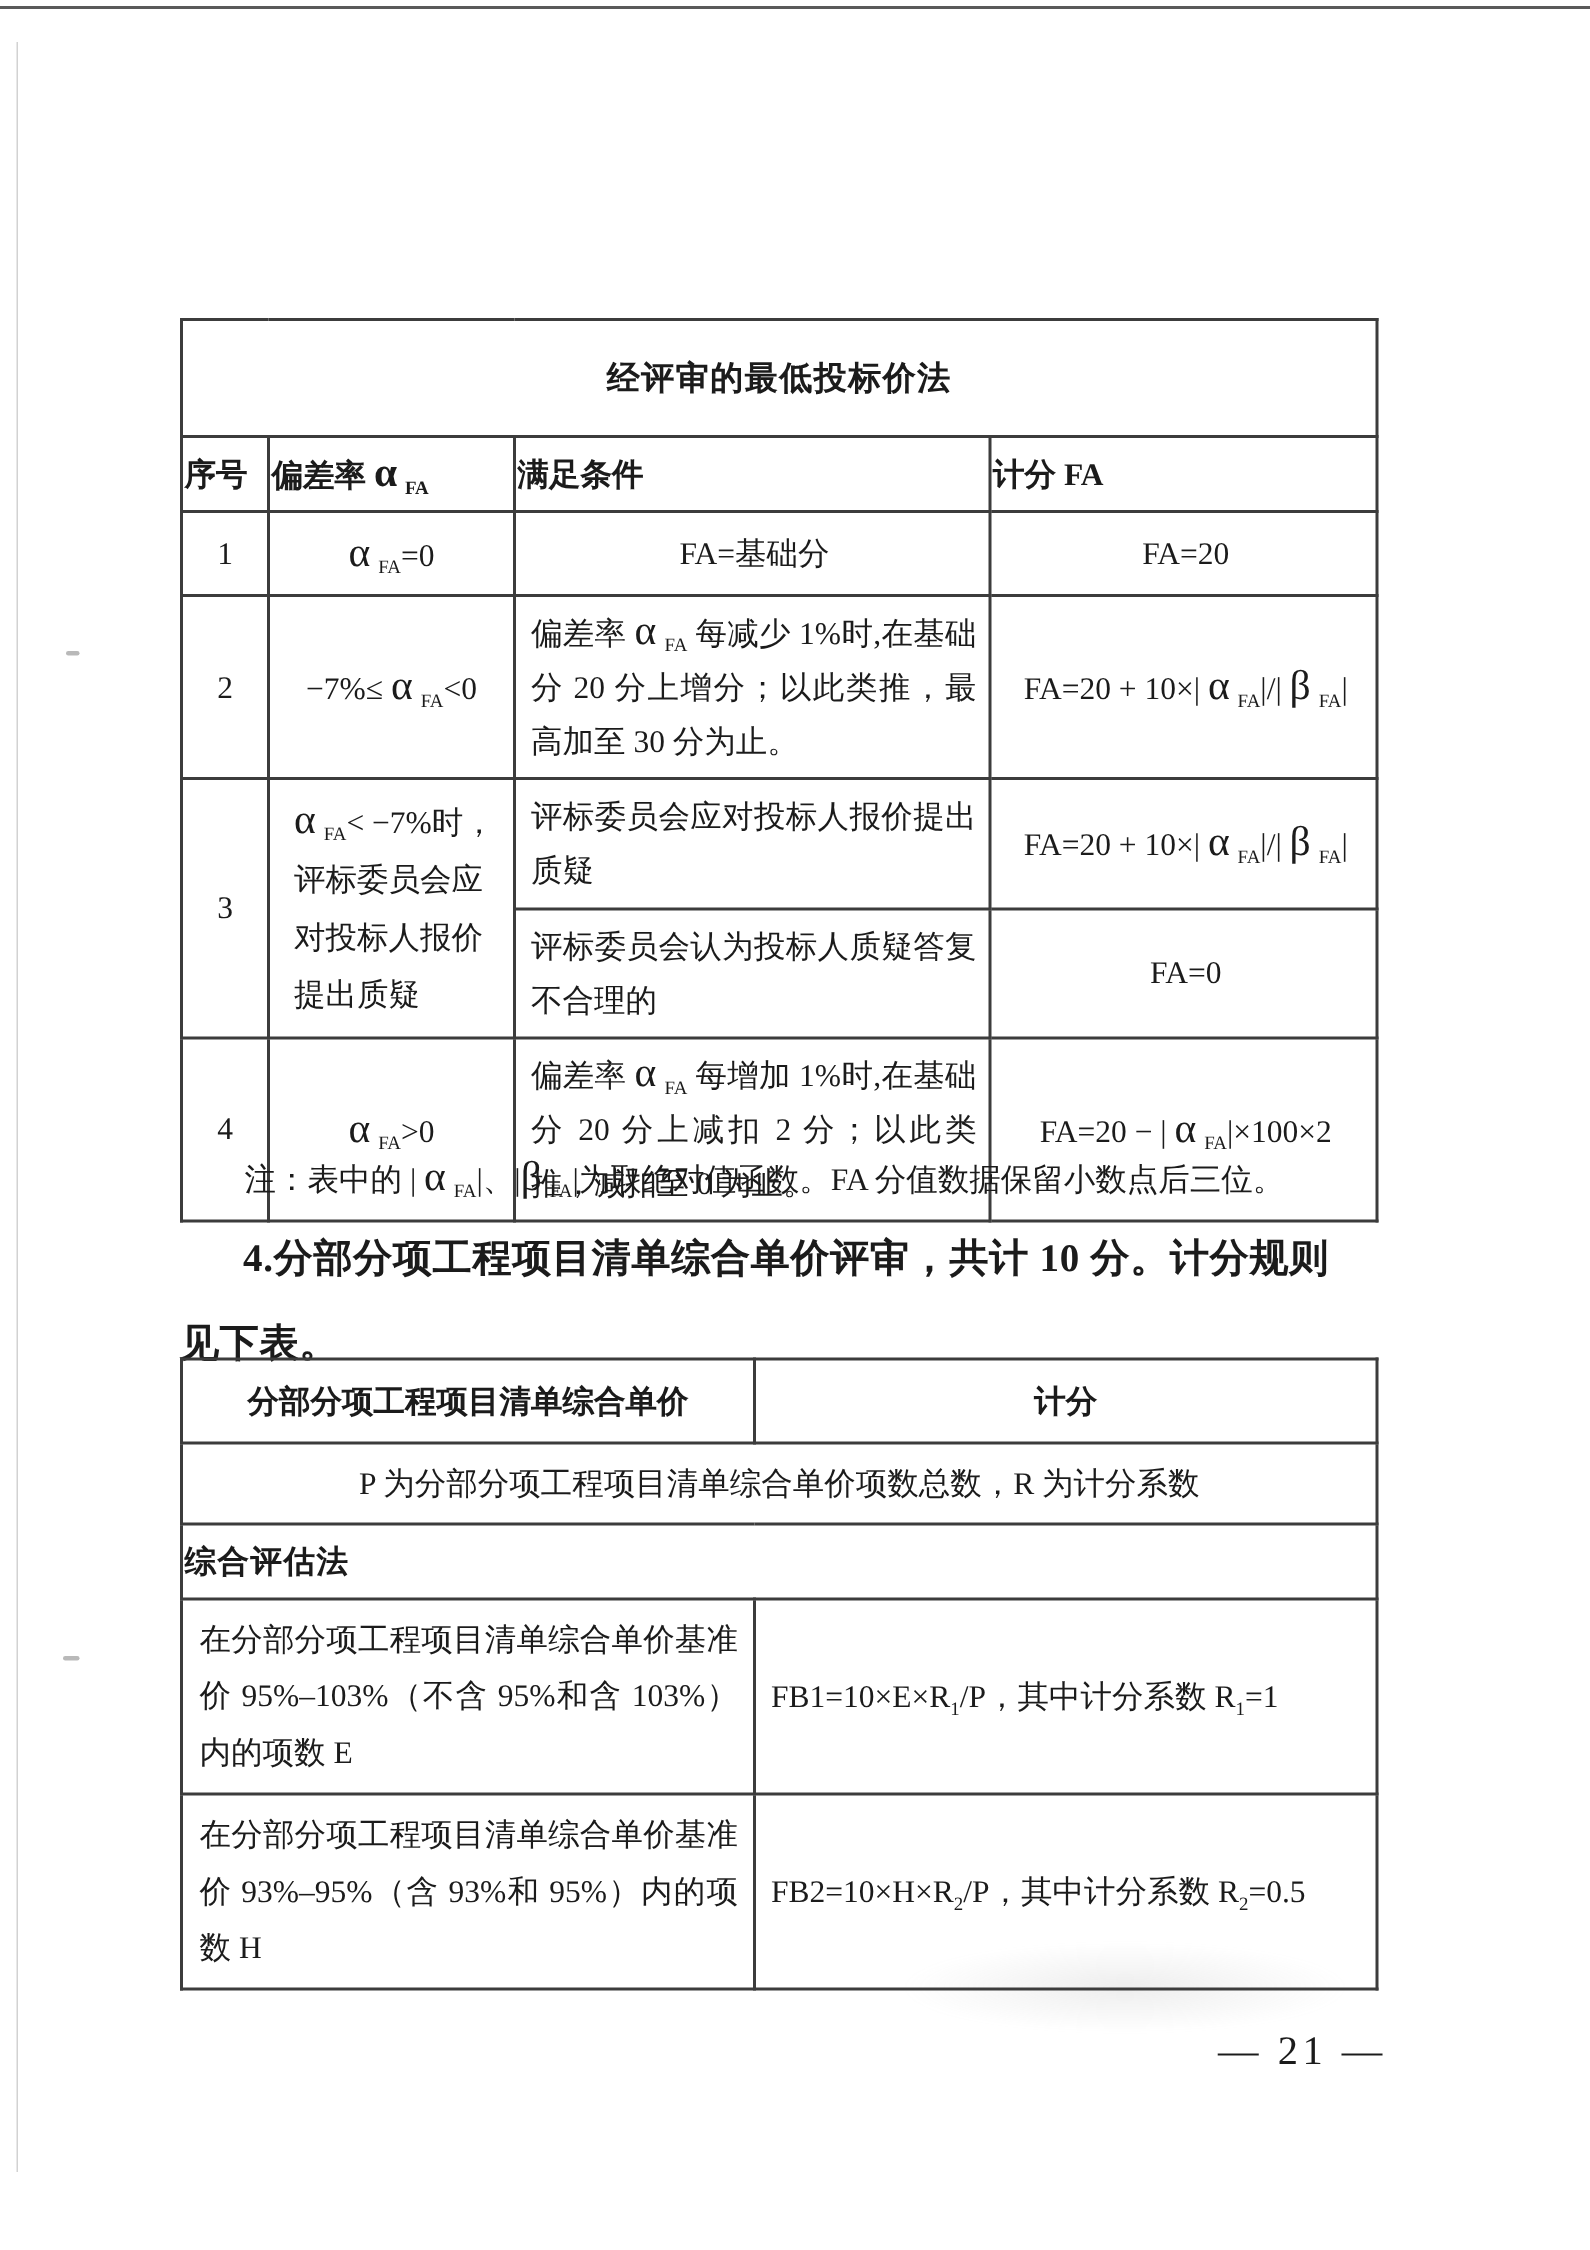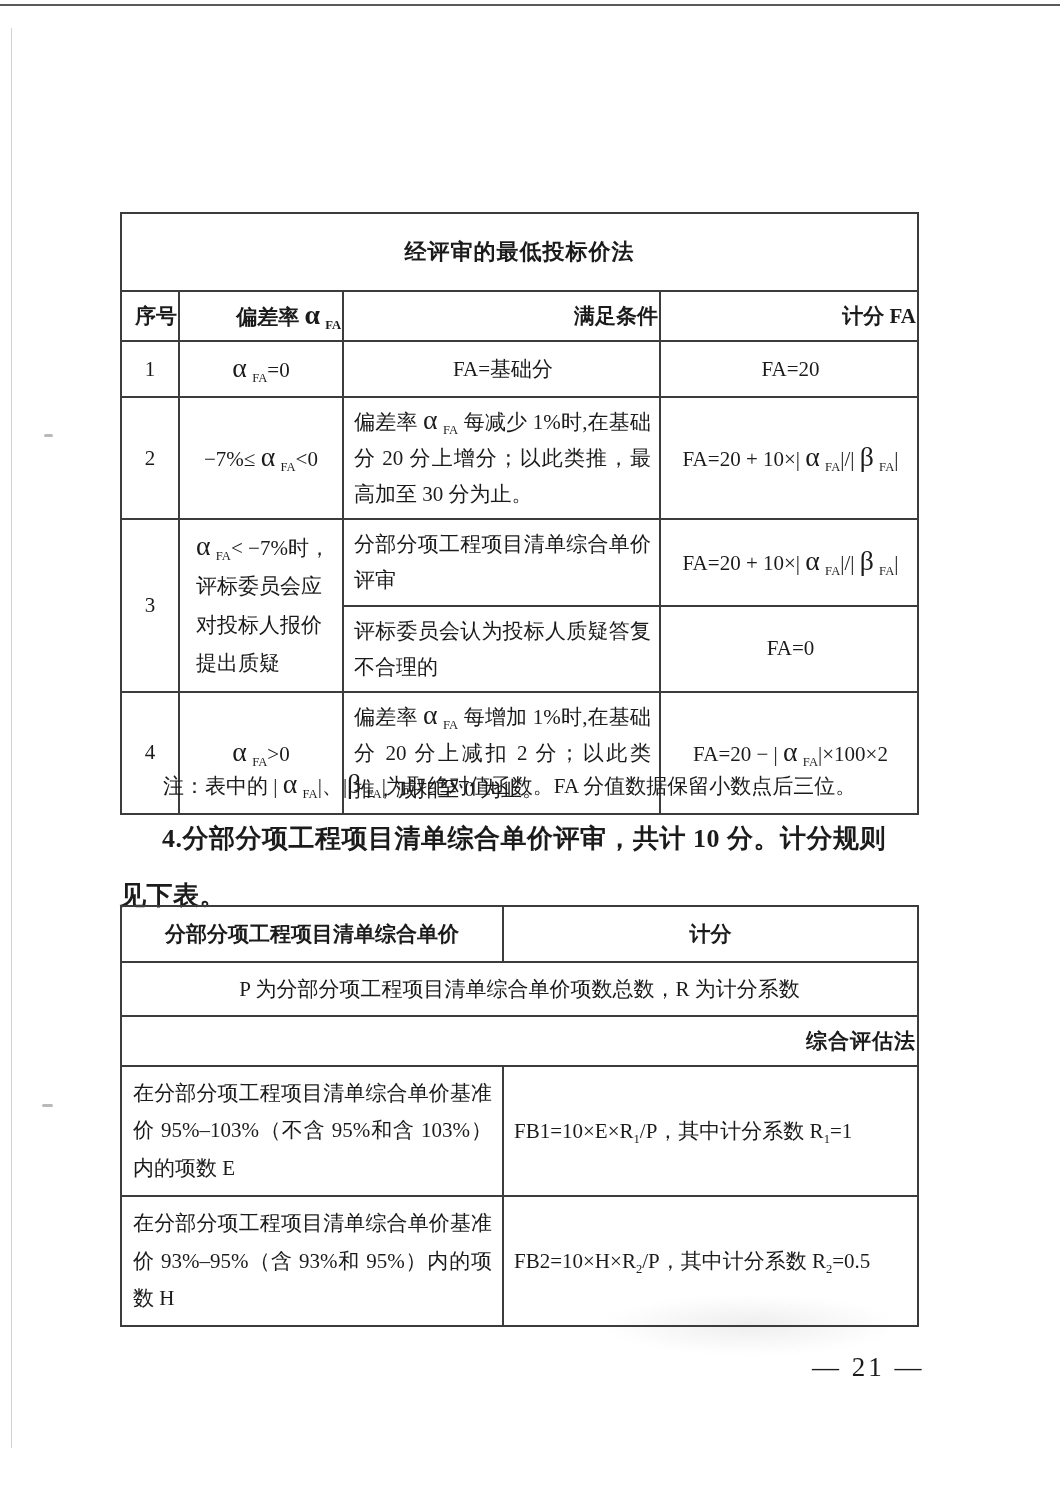--- a/index.html
+++ b/index.html
@@ -21,21 +21,21 @@
   .smudge { position: absolute; left: 600px; top: 1295px; width: 300px; height: 60px;
             background: radial-gradient(ellipse at center, rgba(160,160,160,0.18), rgba(160,160,160,0) 70%);
             filter: blur(2px); }
 
   table { border-collapse: collapse; table-layout: fixed; }
   td, th { border: 2px solid #3c3c3c; font-weight: normal; overflow: hidden; }
 
   
   .t1 { position: absolute; left: 120px; top: 212px; width: 797px; font-size: 21px; }
   .t1 .title-cell { height: 78px; text-align: center; vertical-align: middle; font-weight: bold; font-size: 22px; letter-spacing: 1px; }
-  .t1 .hdr { height: 50px; text-align: right; vertical-align: middle; font-weight: bold; font-size: 21px; }
+  .t1 .hdr { height: 50px; text-align: left; vertical-align: middle; font-weight: bold; font-size: 21px; }
   .t1 .idx { text-align: center; vertical-align: middle; }
   .t1 .dev { text-align: center; vertical-align: middle; padding: 4px 0; }
   .t1 .dev-left { text-align: left; padding: 8px 6px 8px 16px; line-height: 1.82; }
   .t1 .cond { text-align: left; vertical-align: middle; padding: 6px 8px 6px 10px; line-height: 1.72; text-align: justify; }
   .t1 .score { text-align: center; vertical-align: middle; padding: 4px 6px 4px 9px; }
   .r1 td { height: 56px; }
   .r2 td { height: 104px; }
   .r3a td { height: 84px; }
   .r3b td { height: 72px; }
   .r4 td { height: 104px; }
@@ -45,21 +45,21 @@
 
   
   .heading { position: absolute; left: 120px; top: 810px; width: 820px;
              font-size: 26px; font-weight: bold; line-height: 57px; letter-spacing: 0.5px; }
   .heading .l1 { padding-left: 42px; }
 
   
   .t2 { position: absolute; left: 120px; top: 905px; width: 797px; font-size: 21px; }
   .t2 .hdr { height: 56px; text-align: center; vertical-align: middle; font-weight: bold; border-radius: 17px; }
   .t2 .full { height: 54px; text-align: center; vertical-align: middle; }
-  .t2 .method { height: 50px; text-align: right; vertical-align: middle; font-weight: bold; letter-spacing: 1px; margin-left: 24px; }
+  .t2 .method { height: 50px; text-align: left; vertical-align: middle; font-weight: bold; letter-spacing: 1px; margin-left: 24px; }
   .t2 .crit { text-align: justify; vertical-align: middle; padding: 8px 10px 8px 11px; line-height: 1.78; margin-top: 12px; }
   .t2 .score { text-align: left; vertical-align: middle; padding: 4px 6px 4px 10px; }
   .t2 .rowE td { height: 114px; }
   .t2 .rowH td { height: 106px; }
 
   
   .pageno { position: absolute; left: 812px; top: 1352px; font-size: 27px; letter-spacing: 3px; }
 
   .greek { font-size: 1.32em; line-height: 1; }
   sub { font-size: 0.6em; line-height: 1; margin-top: 36px; }
@@ -98,21 +98,21 @@
   </tr>
   <tr class="r2">
     <td class="idx">2</td>
     <td class="dev">−7%≤ <span class="greek">α</span> <sub>FA</sub>&lt;0</td>
     <td class="cond">偏差率 <span class="greek">α</span> <sub>FA</sub> 每减少 1%时,在基础分 20 分上增分；以此类推，最高加至 30 分为止。</td>
     <td class="score">FA=20 + 10×| <span class="greek">α</span> <sub>FA</sub>|/| <span class="greek">β</span> <sub>FA</sub>|</td>
   </tr>
   <tr class="r3a">
     <td class="idx" rowspan="2">3</td>
     <td class="dev dev-left" rowspan="2"><span class="greek">α</span> <sub>FA</sub>&lt; −7%时，评标委员会应对投标人报价提出质疑</td>
-    <td class="cond">分部分项工程项目清单综合单价评审</td>
+    <td class="cond">评标委员会应对投标人报价提出质疑</td>
     <td class="score">FA=20 + 10×| <span class="greek">α</span> <sub>FA</sub>|/| <span class="greek">β</span> <sub>FA</sub>|</td>
   </tr>
   <tr class="r3b">
     <td class="cond">评标委员会认为投标人质疑答复不合理的</td>
     <td class="score">FA=0</td>
   </tr>
   <tr class="r4">
     <td class="idx">4</td>
     <td class="dev"><span class="greek">α</span> <sub>FA</sub>&gt;0</td>
     <td class="cond">偏差率 <span class="greek">α</span> <sub>FA</sub> 每增加 1%时,在基础分 20 分上减扣 2 分；以此类推，减扣至 0 为止。</td>

